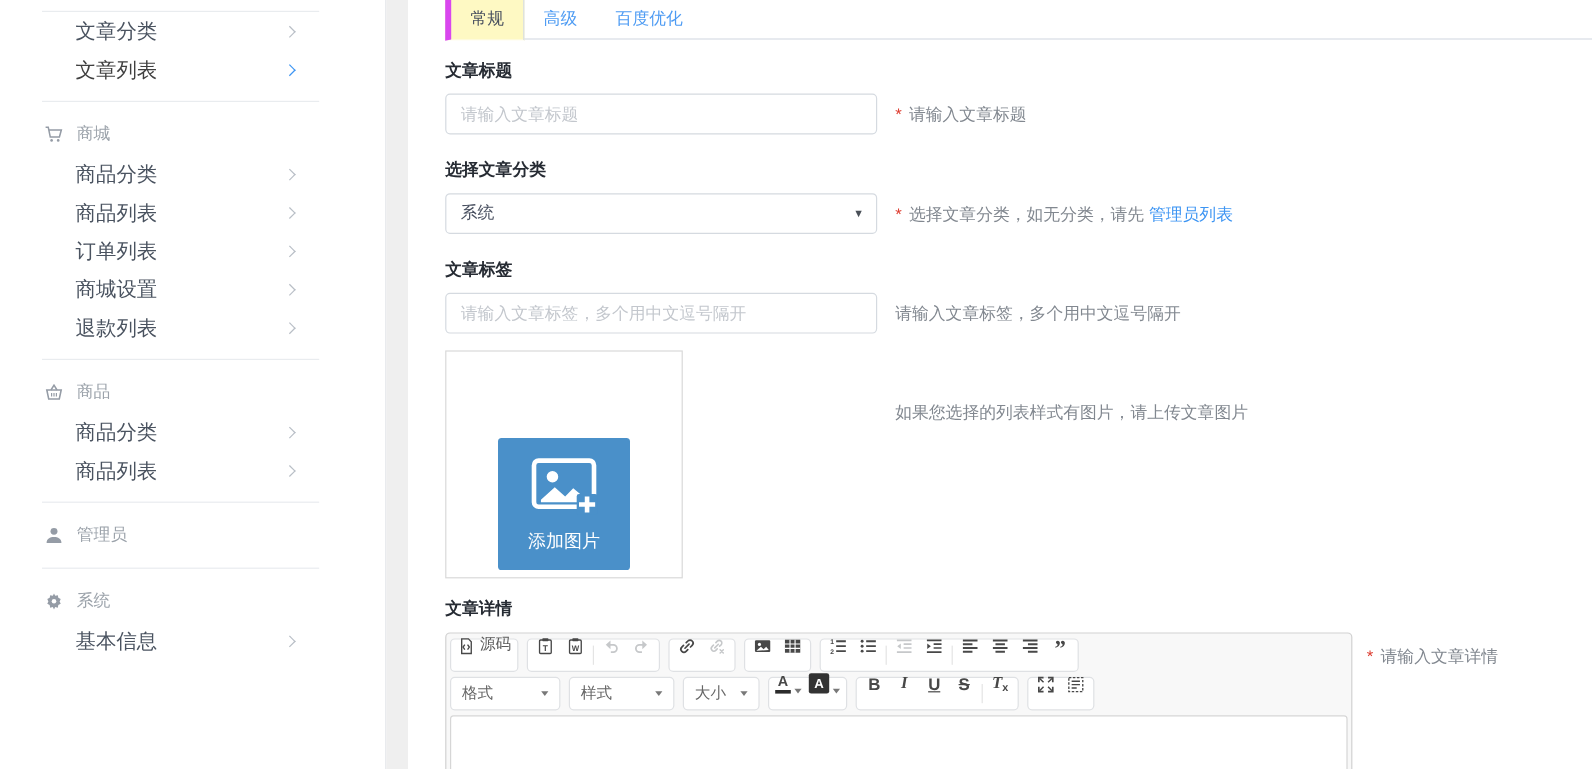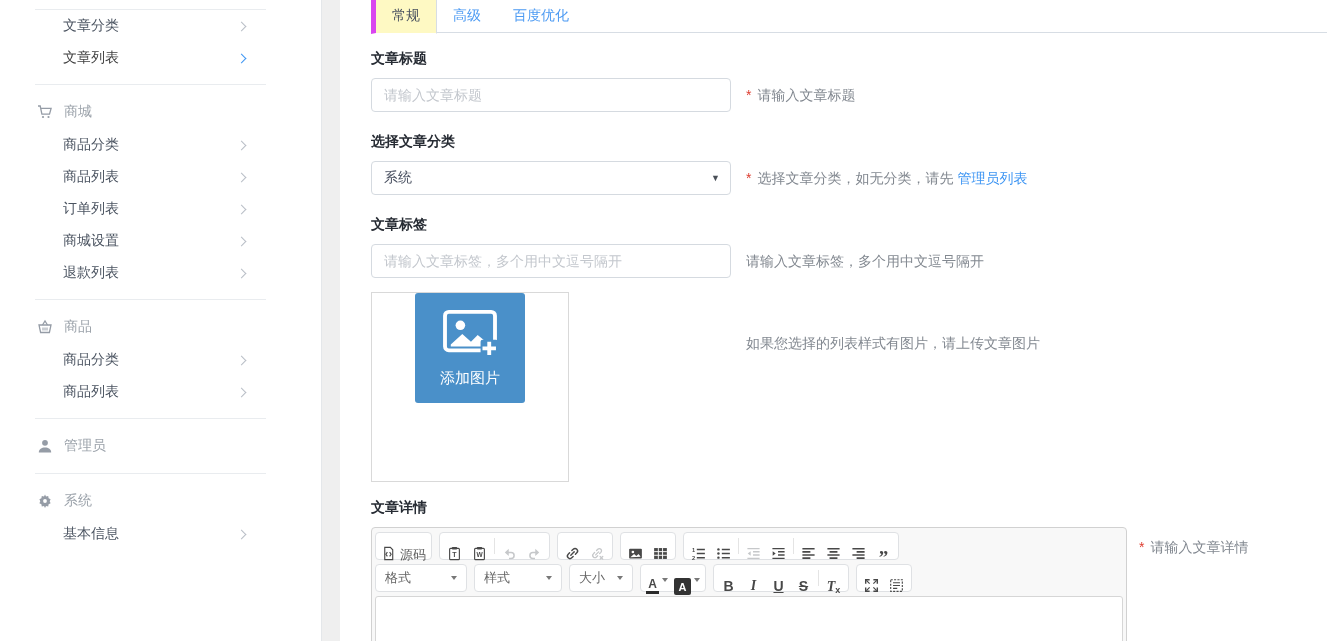--- a/index.html
+++ b/index.html
@@ -9,21 +9,21 @@
 
   
   .sidebar { width: 322px; flex: 0 0 322px; background: #fff; border-right: 1px solid #e4e7ea;
     padding-top: 9px; overflow: hidden; }
   .divider { height: 1px; background: #e9ecef; margin: 0 55px 0 35px; }
   .side-section { padding-bottom: 10px; }
   .side-header { display: flex; align-items: center; gap: 11px; margin: 16px 0 6px;
     padding-left: 37px; height: 22px; color: #9ca3ab; font-size: 14px; cursor: pointer; }
   .side-icon { width: 16px; height: 16px; display: flex; color: #959ca6; }
   .side-item { display: flex; align-items: center; justify-content: space-between; height: 32px;
-    padding: 0 76px 0 63px; font-size: 14px; color: #4a5360; cursor: pointer; gap: 16px; }
+    padding: 0 76px 0 63px; font-size: 17px; color: #4a5360; cursor: pointer; gap: 16px; }
   .side-item.active { color: #404040; }
   .chev { width: 7px; height: 7px; border-top: 1px solid #b8bec6; border-right: 1px solid #b8bec6;
     transform: rotate(45deg); flex: 0 0 auto; }
   .side-item.active .chev { border-color: #3d95f3; }
 
   .gutter { width: 18px; flex: 0 0 18px; background: #efefef; }
 
   
   .main { flex: 1; background: #fff; padding-left: 31px; overflow: hidden; }
   .tabs { display: flex; align-items: flex-start; border-bottom: 1px solid #d7dde4; height: 33px; }
@@ -49,34 +49,34 @@
   .select-caret { font-size: 9px; color: #4a5058; }
   .note { margin-left: 15px; font-size: 14px; color: #828890; line-height: 20px; margin-top: 34px;
     display: flex; align-items: flex-start; white-space: nowrap; }
   .note.img-note { margin-top: 41px; }
   .note.ed-note { margin-left: 12px; margin-top: 37px; }
   .note .star { color: #dd3b2e; margin-right: 6px; }
   .note a { color: #3d95f3; text-decoration: none; margin-left: 4px; cursor: pointer; }
 
   
   .upload-box { width: 198px; height: 190px; border: 1px solid #d9d9d9; background: #fff;
-    display: flex; align-items: flex-start; justify-content: center; cursor: pointer; }
+    display: flex; align-items: flex-end; justify-content: center; cursor: pointer; }
   .upload-btn { width: 110px; height: 110px; background: #4a90c9; border-radius: 3px;
     display: flex; flex-direction: column; align-items: center; justify-content: center;
     margin-bottom: 6px; cursor: pointer; }
   .upload-btn svg { margin-bottom: 7px; }
   .upload-btn-label { font-size: 15px; color: #fff; }
 
   
   .cke { width: 756px; border: 1px solid #d1d1d1; border-radius: 4px; background: #f8f8f8;
     padding: 4px 3px 3px; }
   .tb-row { display: flex; flex-wrap: nowrap; margin-bottom: 4px; }
   .tb-group { display: flex; align-items: center; height: 28px; background: #fff;
     border: 1px solid #dfe1e4; border-radius: 4px; padding: 0 2px; margin-right: 7px; }
-  .tb-btn { min-width: 25px; height: 24px; display: flex; align-items: flex-start; justify-content: center;
+  .tb-btn { min-width: 25px; height: 24px; display: flex; align-items: flex-end; justify-content: center;
     padding: 16px 3px; color: #484848; cursor: pointer; font-size: 13px; }
   .tb-btn.disabled { color: #c6c8ca; cursor: default; }
   .tb-sep { width: 1px; height: 16px; background: #e4e4e4; margin: 0 2px; }
   .tb-label { margin-left: 4px; font-size: 13px; color: #5b5b5b; }
   .tb-select { height: 24px; display: flex; align-items: center; justify-content: space-between;
     padding: 0 7px; color: #666; font-size: 13px; cursor: pointer; }
   .tb-caret { width: 0; height: 0; border-left: 3.5px solid transparent;
     border-right: 3.5px solid transparent; border-top: 4px solid #787878; margin-left: 5px; }
   .tb-btn .tb-caret { margin-left: 3px; }
   .colorA { display: flex; flex-direction: column; align-items: center; line-height: 1; }

